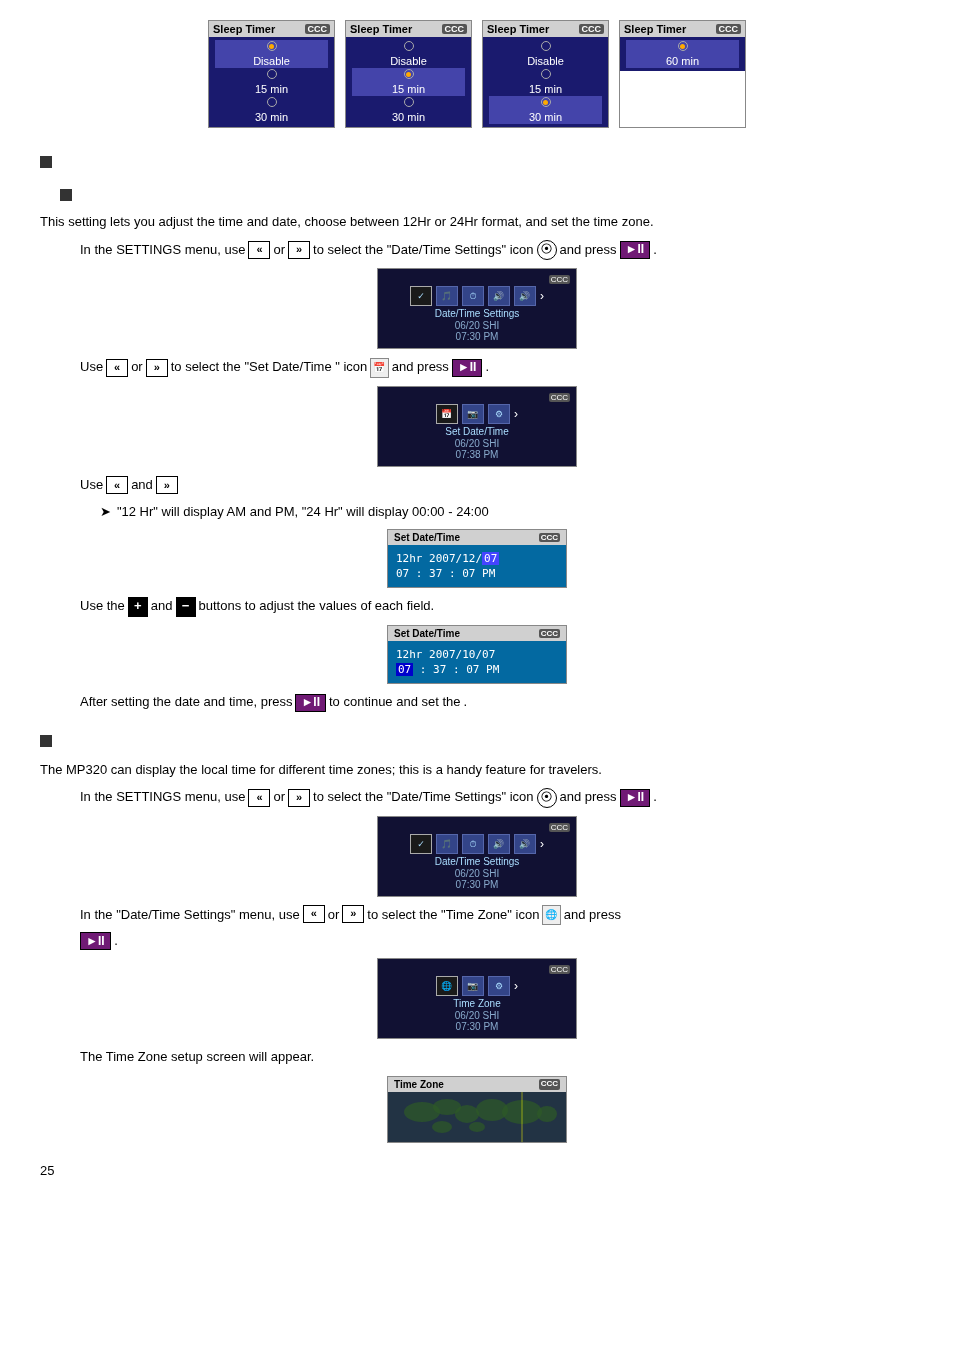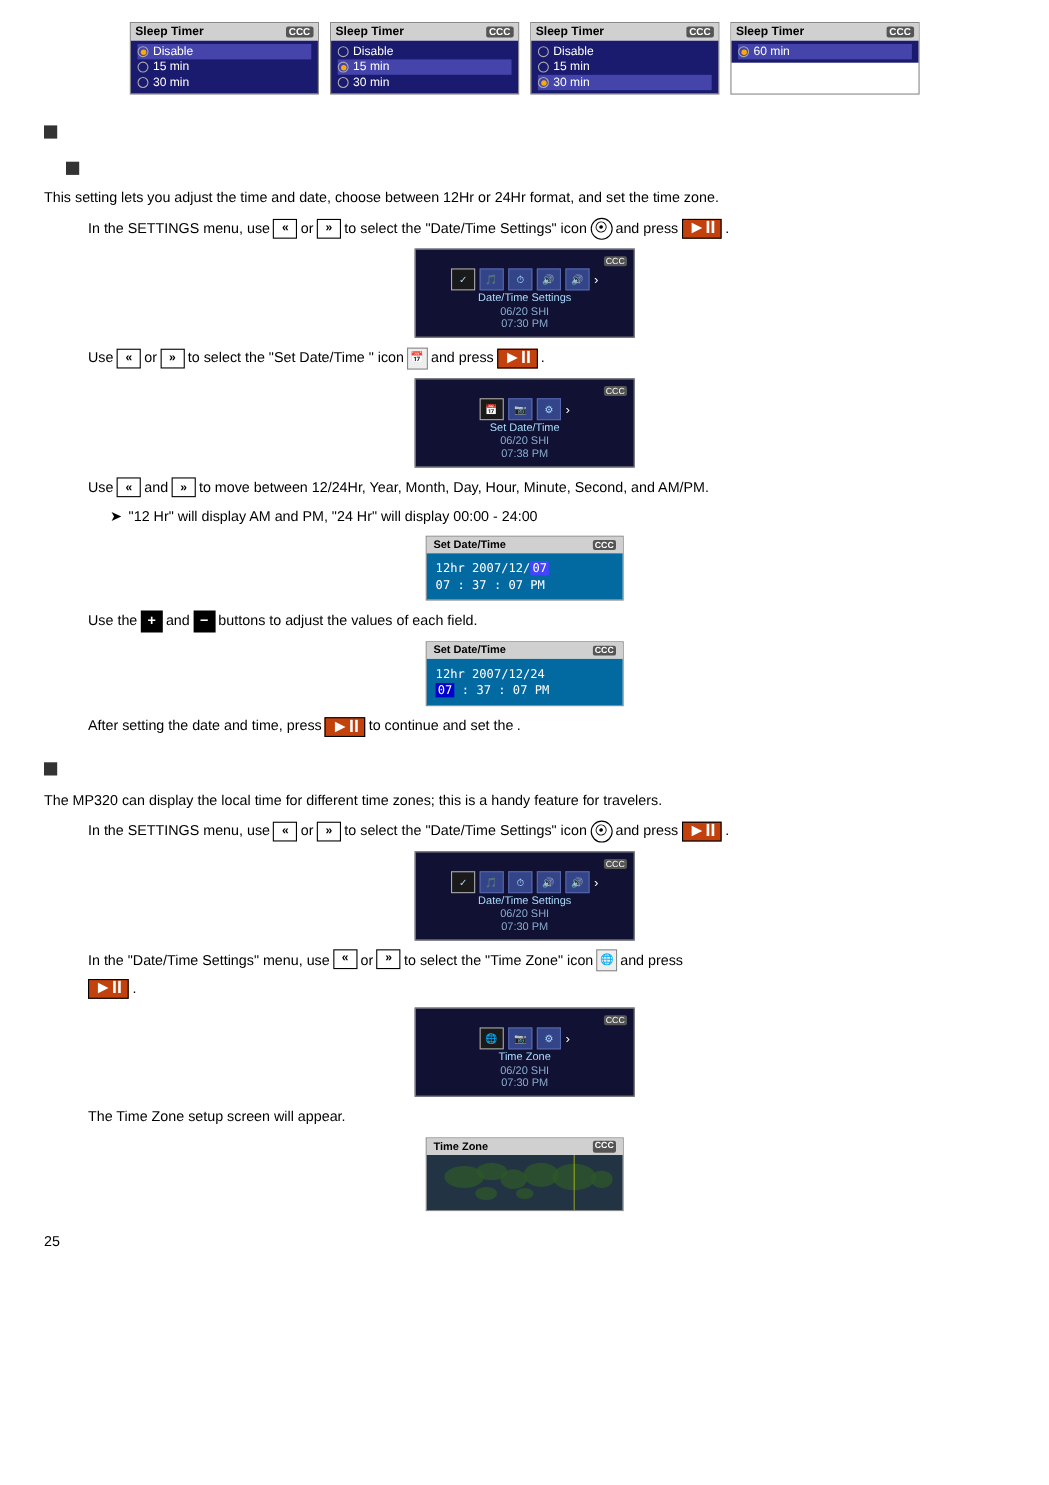--- a/index.html
+++ b/index.html
@@ -14,21 +14,21 @@
     }
 
     
     .sleep-timer-row {
       display: flex;
       gap: 10px;
       margin-bottom: 20px;
       justify-content: center;
     }
     .sleep-timer-box {
-      width: 172px;
+      width: 127px;
       border: 1px solid #888;
       background: #fff;
     }
     .sleep-timer-header {
       background: #d0d0d0;
       display: flex;
       justify-content: space-between;
       align-items: center;
       padding: 2px 4px;
       font-size: 11px;
@@ -45,20 +45,21 @@
       background: #1a1a6e;
       color: #fff;
       padding: 3px 6px;
       font-size: 11px;
     }
     .sleep-timer-body .option {
       display: flex;
       align-items: center;
       gap: 4px;
       padding: 1px 0;
+      flex-direction: column;
     }
     .sleep-timer-body .option.selected {
       background: #4444aa;
     }
     .radio-dot {
       width: 10px;
       height: 10px;
       border-radius: 50%;
       border: 1px solid #aaa;
       display: inline-flex;
@@ -110,23 +111,23 @@
       font-weight: bold;
       padding: 1px 4px;
       min-width: 22px;
       height: 18px;
     }
     .play-pause-btn {
       display: inline-flex;
       align-items: center;
       justify-content: center;
       border: 1.5px solid #000;
-      background: #c2410c;
-      color: #fff;
-      font-size: 16px;
+      background: #701a75;
+      color: #fff;
+      font-size: 12px;
       font-weight: bold;
       padding: 1px 5px;
       height: 18px;
     }
     .plus-btn {
       display: inline-flex;
       align-items: center;
       justify-content: center;
       background: #000;
       color: #fff;
@@ -477,21 +478,20 @@
   </div>
   <div class="ds-label">Set Date/Time</div>
   <div class="ds-time">06/20 SHI<br>07:38 PM</div>
 </div>
 
 <div class="instruction-line">
   <span>Use</span>
   <span class="nav-btn">«</span>
   <span>and</span>
   <span class="nav-btn">»</span>
-  <span>to move between 12/24Hr, Year, Month, Day, Hour, Minute, Second, and AM/PM.</span>
 </div>
 
 <div class="bullet-line">
   <span class="bullet-arrow">➤</span>
   <span>"12 Hr" will display AM and PM, "24 Hr" will display 00:00 - 24:00</span>
 </div>
 
 <div class="setdatetime-screenshot">
   <div class="sdt-header">
     <span>Set Date/Time</span>
@@ -510,21 +510,21 @@
   <span class="minus-btn">−</span>
   <span>buttons to adjust the values of each field.</span>
 </div>
 
 <div class="setdatetime-screenshot">
   <div class="sdt-header">
     <span>Set Date/Time</span>
     <span class="ccc-badge" style="background:#555;color:#fff;font-size:8px;padding:0 2px;border-radius:2px;">CCC</span>
   </div>
   <div class="sdt-body">
-    <div class="sdt-row">12hr 2007/12/24</div>
+    <div class="sdt-row">12hr 2007/10/07</div>
     <div class="sdt-row"><span class="sdt-highlight2">07</span> : 37 : 07 PM</div>
   </div>
 </div>
 
 <div class="instruction-line">
   <span>After setting the date and time, press</span>
   <span class="play-pause-btn">►II</span>
   <span>to continue and set the</span>
   <span>.</span>
 </div>

